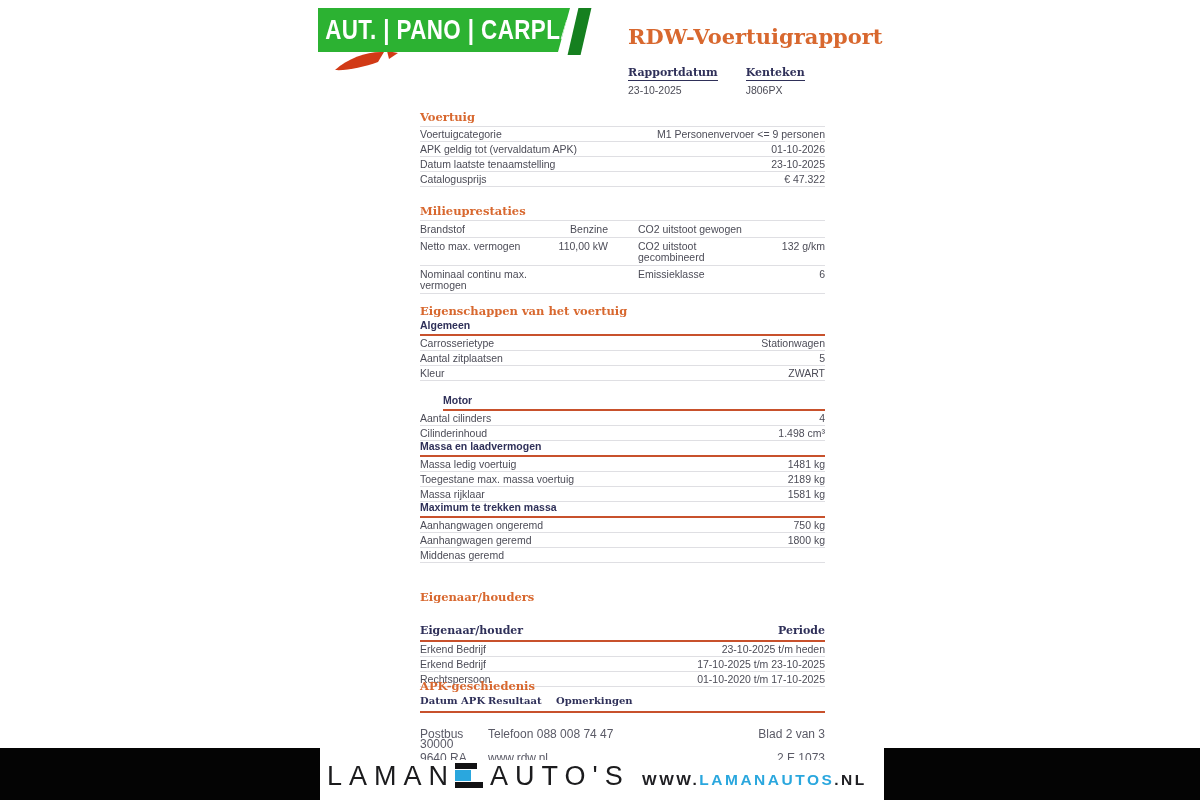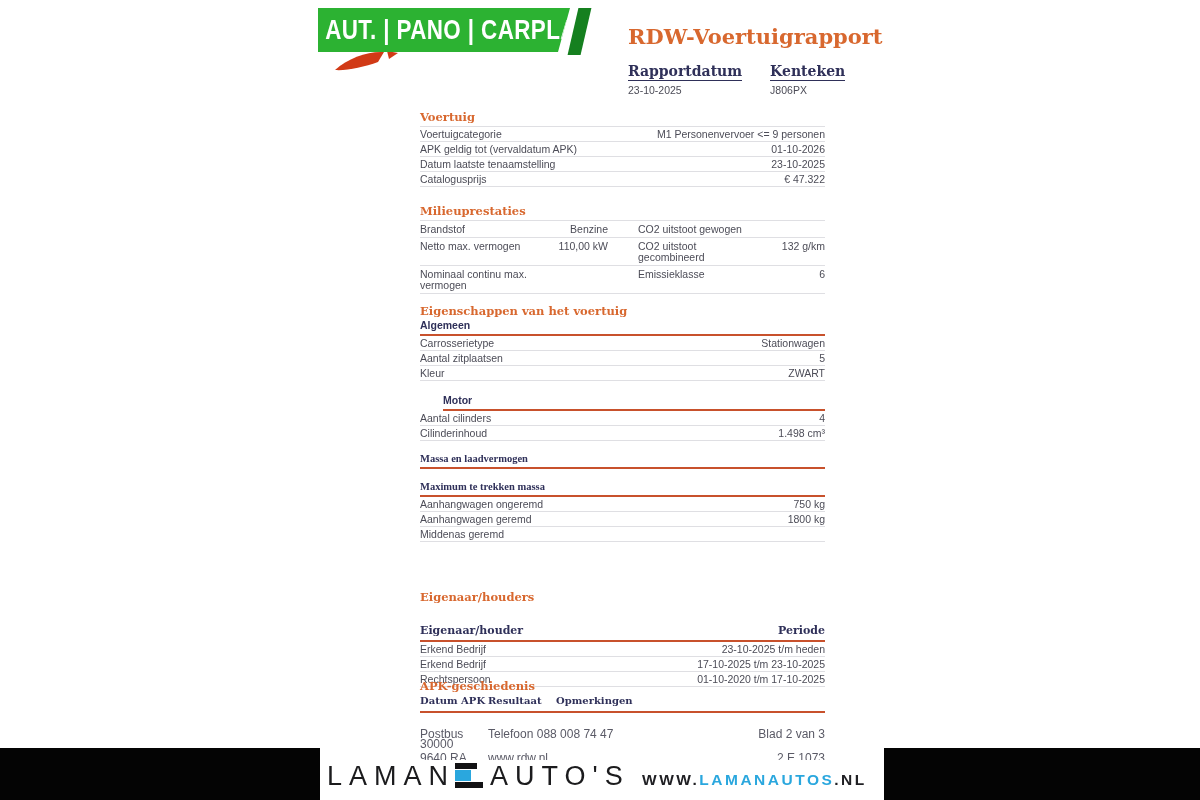--- a/index.html
+++ b/index.html
@@ -40,21 +40,21 @@
     background:var(--green-dark);transform:skewX(-13deg);z-index:2;
   }
   .swoosh{position:absolute;left:334px;top:49px;z-index:1;}
 
   
   .doc-head{position:absolute;left:628px;top:24px;}
   .doc-title{font-family:"DejaVu Serif", serif;font-weight:bold;font-size:21px;color:var(--orange);}
   .meta{display:flex;margin-top:13px;}
   .meta-item{margin-right:28px;}
   .meta-label{
-    font-family:"DejaVu Serif", serif;font-weight:bold;font-size:14px;color:var(--navy);
+    font-family:"DejaVu Serif", serif;font-weight:bold;font-size:11px;color:var(--navy);
     display:inline-block;border-bottom:1.5px solid var(--navy);padding-bottom:1px;
   }
   .meta-value{margin-top:3px;font-size:10.5px;color:var(--text);}
 
   
   .doc{position:absolute;left:420px;top:110px;width:405px;font-size:10.5px;}
   .sec{position:absolute;left:0;width:405px;}
   .sec-title{
     color:var(--orange);font-family:"DejaVu Serif", serif;font-weight:bold;
     font-size:11.5px;margin-bottom:3px;line-height:11px;
@@ -72,21 +72,21 @@
   .m-l1{width:128px;}
   .m-v1{width:60px;text-align:right;}
   .m-gap{width:30px;}
   .m-l2{width:117px;}
   .m-v2{flex:1;text-align:right;}
   .subhead{
     font-weight:bold;color:var(--navy);padding-bottom:3px;line-height:11px;
     border-bottom:2px solid var(--rule-orange);
   }
   .mt14{margin-top:14px;margin-left:23px;}
-  .mt12{margin-top:12px;font-family:Liberation Serif, serif;}
+  .mt12{margin-top:0;}
   .tbl-head{
     display:flex;justify-content:space-between;align-items:baseline;
     font-family:"DejaVu Serif", serif;font-weight:bold;font-size:11px;color:var(--navy);
     padding-bottom:3px;border-bottom:2px solid var(--rule-orange);line-height:12px;margin-top:22px;
   }
   .apk-head{
     display:flex;align-items:baseline;
     font-family:"DejaVu Serif", serif;font-weight:bold;font-size:10px;color:var(--navy);
     padding-bottom:4px;border-bottom:2px solid var(--rule-orange);line-height:12px;
   }
@@ -228,20 +228,34 @@
         <span>Aantal cilinders</span>
         <span class="v">4</span>
       </div>
       <div class="kv">
         <span>Cilinderinhoud</span>
         <span class="v">1.498 cm³</span>
       </div>
     </div>
 
     <div class="subhead mt12">Massa en laadvermogen</div>
+    <div>
+      <div class="kv">
+        <span>Massa ledig voertuig</span>
+        <span class="v">1481 kg</span>
+      </div>
+      <div class="kv">
+        <span>Toegestane max. massa voertuig</span>
+        <span class="v">2189 kg</span>
+      </div>
+      <div class="kv">
+        <span>Massa rijklaar</span>
+        <span class="v">1581 kg</span>
+      </div>
+    </div>
 
     <div class="subhead mt12">Maximum te trekken massa</div>
     <div>
       <div class="kv">
         <span>Aanhangwagen ongeremd</span>
         <span class="v">750 kg</span>
       </div>
       <div class="kv">
         <span>Aanhangwagen geremd</span>
         <span class="v">1800 kg</span>

